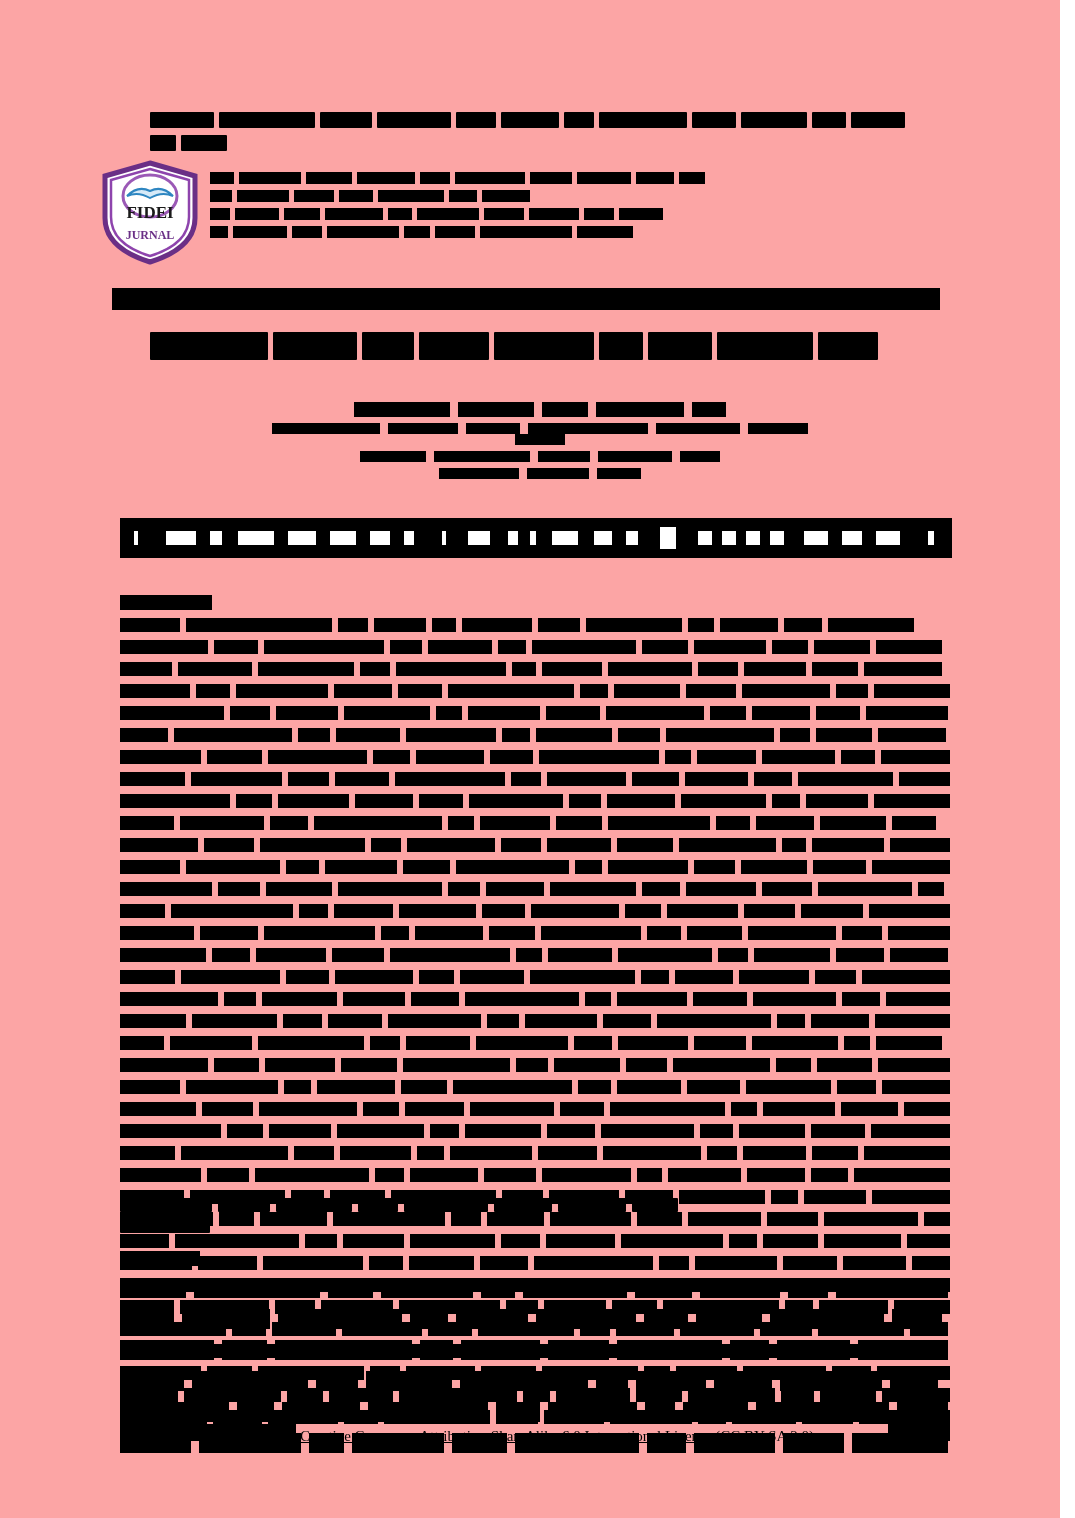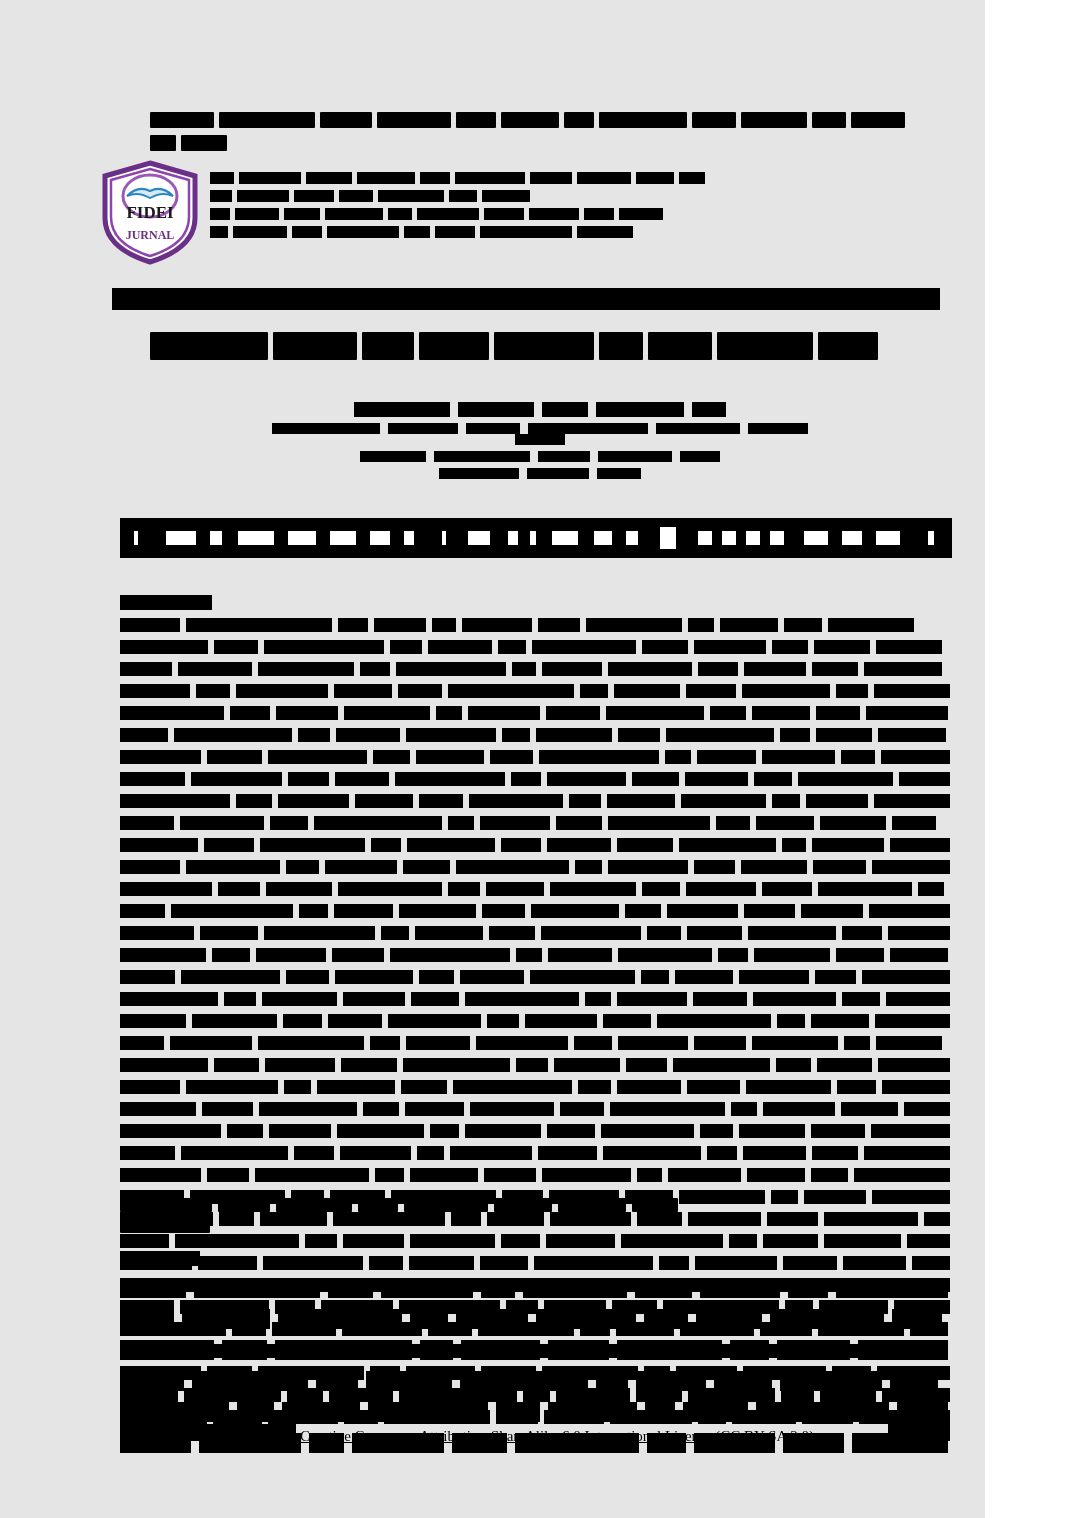--- a/index.html
+++ b/index.html
@@ -12,23 +12,23 @@
     height: 1518px;
     position: relative;
     font-family: "Liberation Serif", serif;
     color: #000000;
     overflow: hidden;
   }
 
   .page {
     position: absolute;
     top: 0; left: 0;
-    width: 985px;
+    width: 1060px;
     height: 1518px;
-    background: #e5e5e5;
+    background: #fca5a5;
   }
 
   
   .bar {
     background: #000000;
     display: inline-block;
     vertical-align: middle;
   }
   .bars {
     display: flex;

